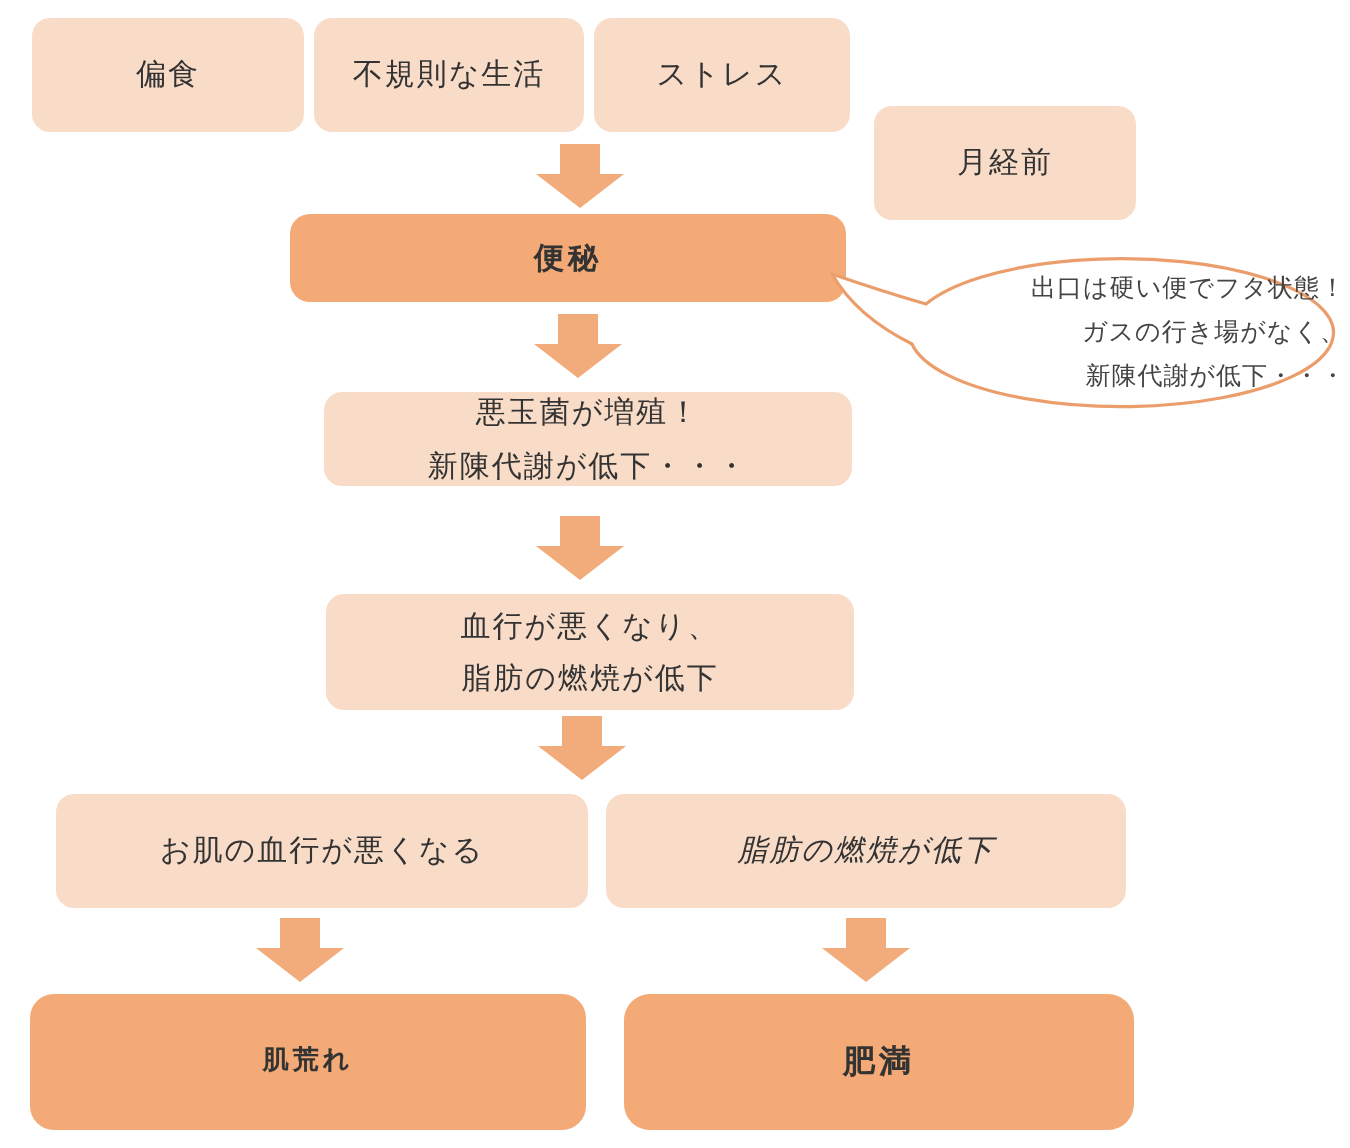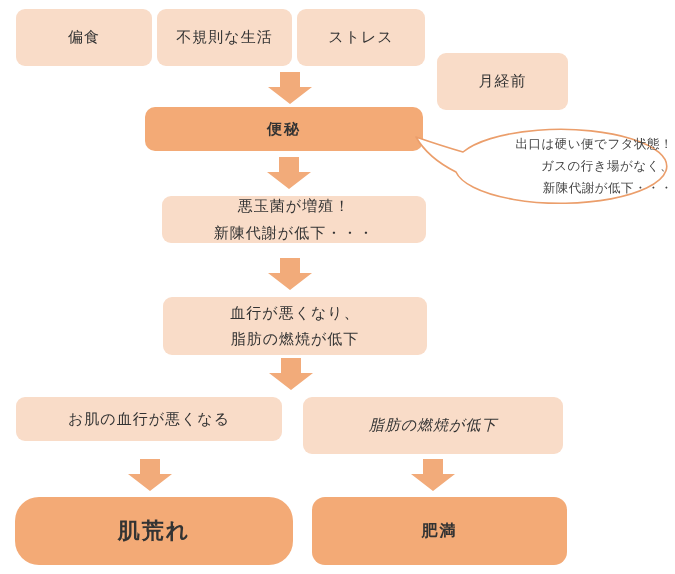--- a/index.html
+++ b/index.html
@@ -15,23 +15,23 @@
   .bubble-text{position:absolute;left:449px;top:133px;width:224px;text-align:right;
        font-size:12.5px;font-weight:normal;color:#444;line-height:1.72;letter-spacing:0.5px;}
   .cause{top:9px;height:57px;}
   #cause-0{left:16px;width:136px;}
   #cause-1{left:157px;width:135px;}
   #cause-2{left:297px;width:128px;}
   #cause-3{left:437px;width:131px;margin-top:44px;}
   #benpi{left:145px;top:107px;width:278px;height:44px;font-size:15px;}
   #step2{left:162px;top:196px;width:264px;height:47px;}
   #step3{left:163px;top:297px;width:264px;height:58px;}
-  #mid-left{left:16px;top:397px;width:266px;height:44px;}
+  #mid-left{left:28px;top:397px;width:266px;height:57px;}
   #mid-right{left:303px;top:397px;width:260px;height:57px;font-style:italic;}
-  #result-left{left:15px;top:497px;width:278px;height:68px;font-size:22px;border-radius:24px;}
+  #result-left{left:15px;top:497px;width:278px;height:68px;font-size:13px;border-radius:12px;}
   #result-right{left:312px;top:497px;width:255px;height:68px;font-size:16px;border-radius:13px;}
   #arrow-a{left:268px;top:72px;}
   #arrow-b{left:267px;top:157px;}
   #arrow-c{left:268px;top:258px;}
   #arrow-d{left:269px;top:358px;}
   #arrow-e{left:128px;top:459px;}
   #arrow-f{left:411px;top:459px;}
 </style>
 </head>
 <body>

